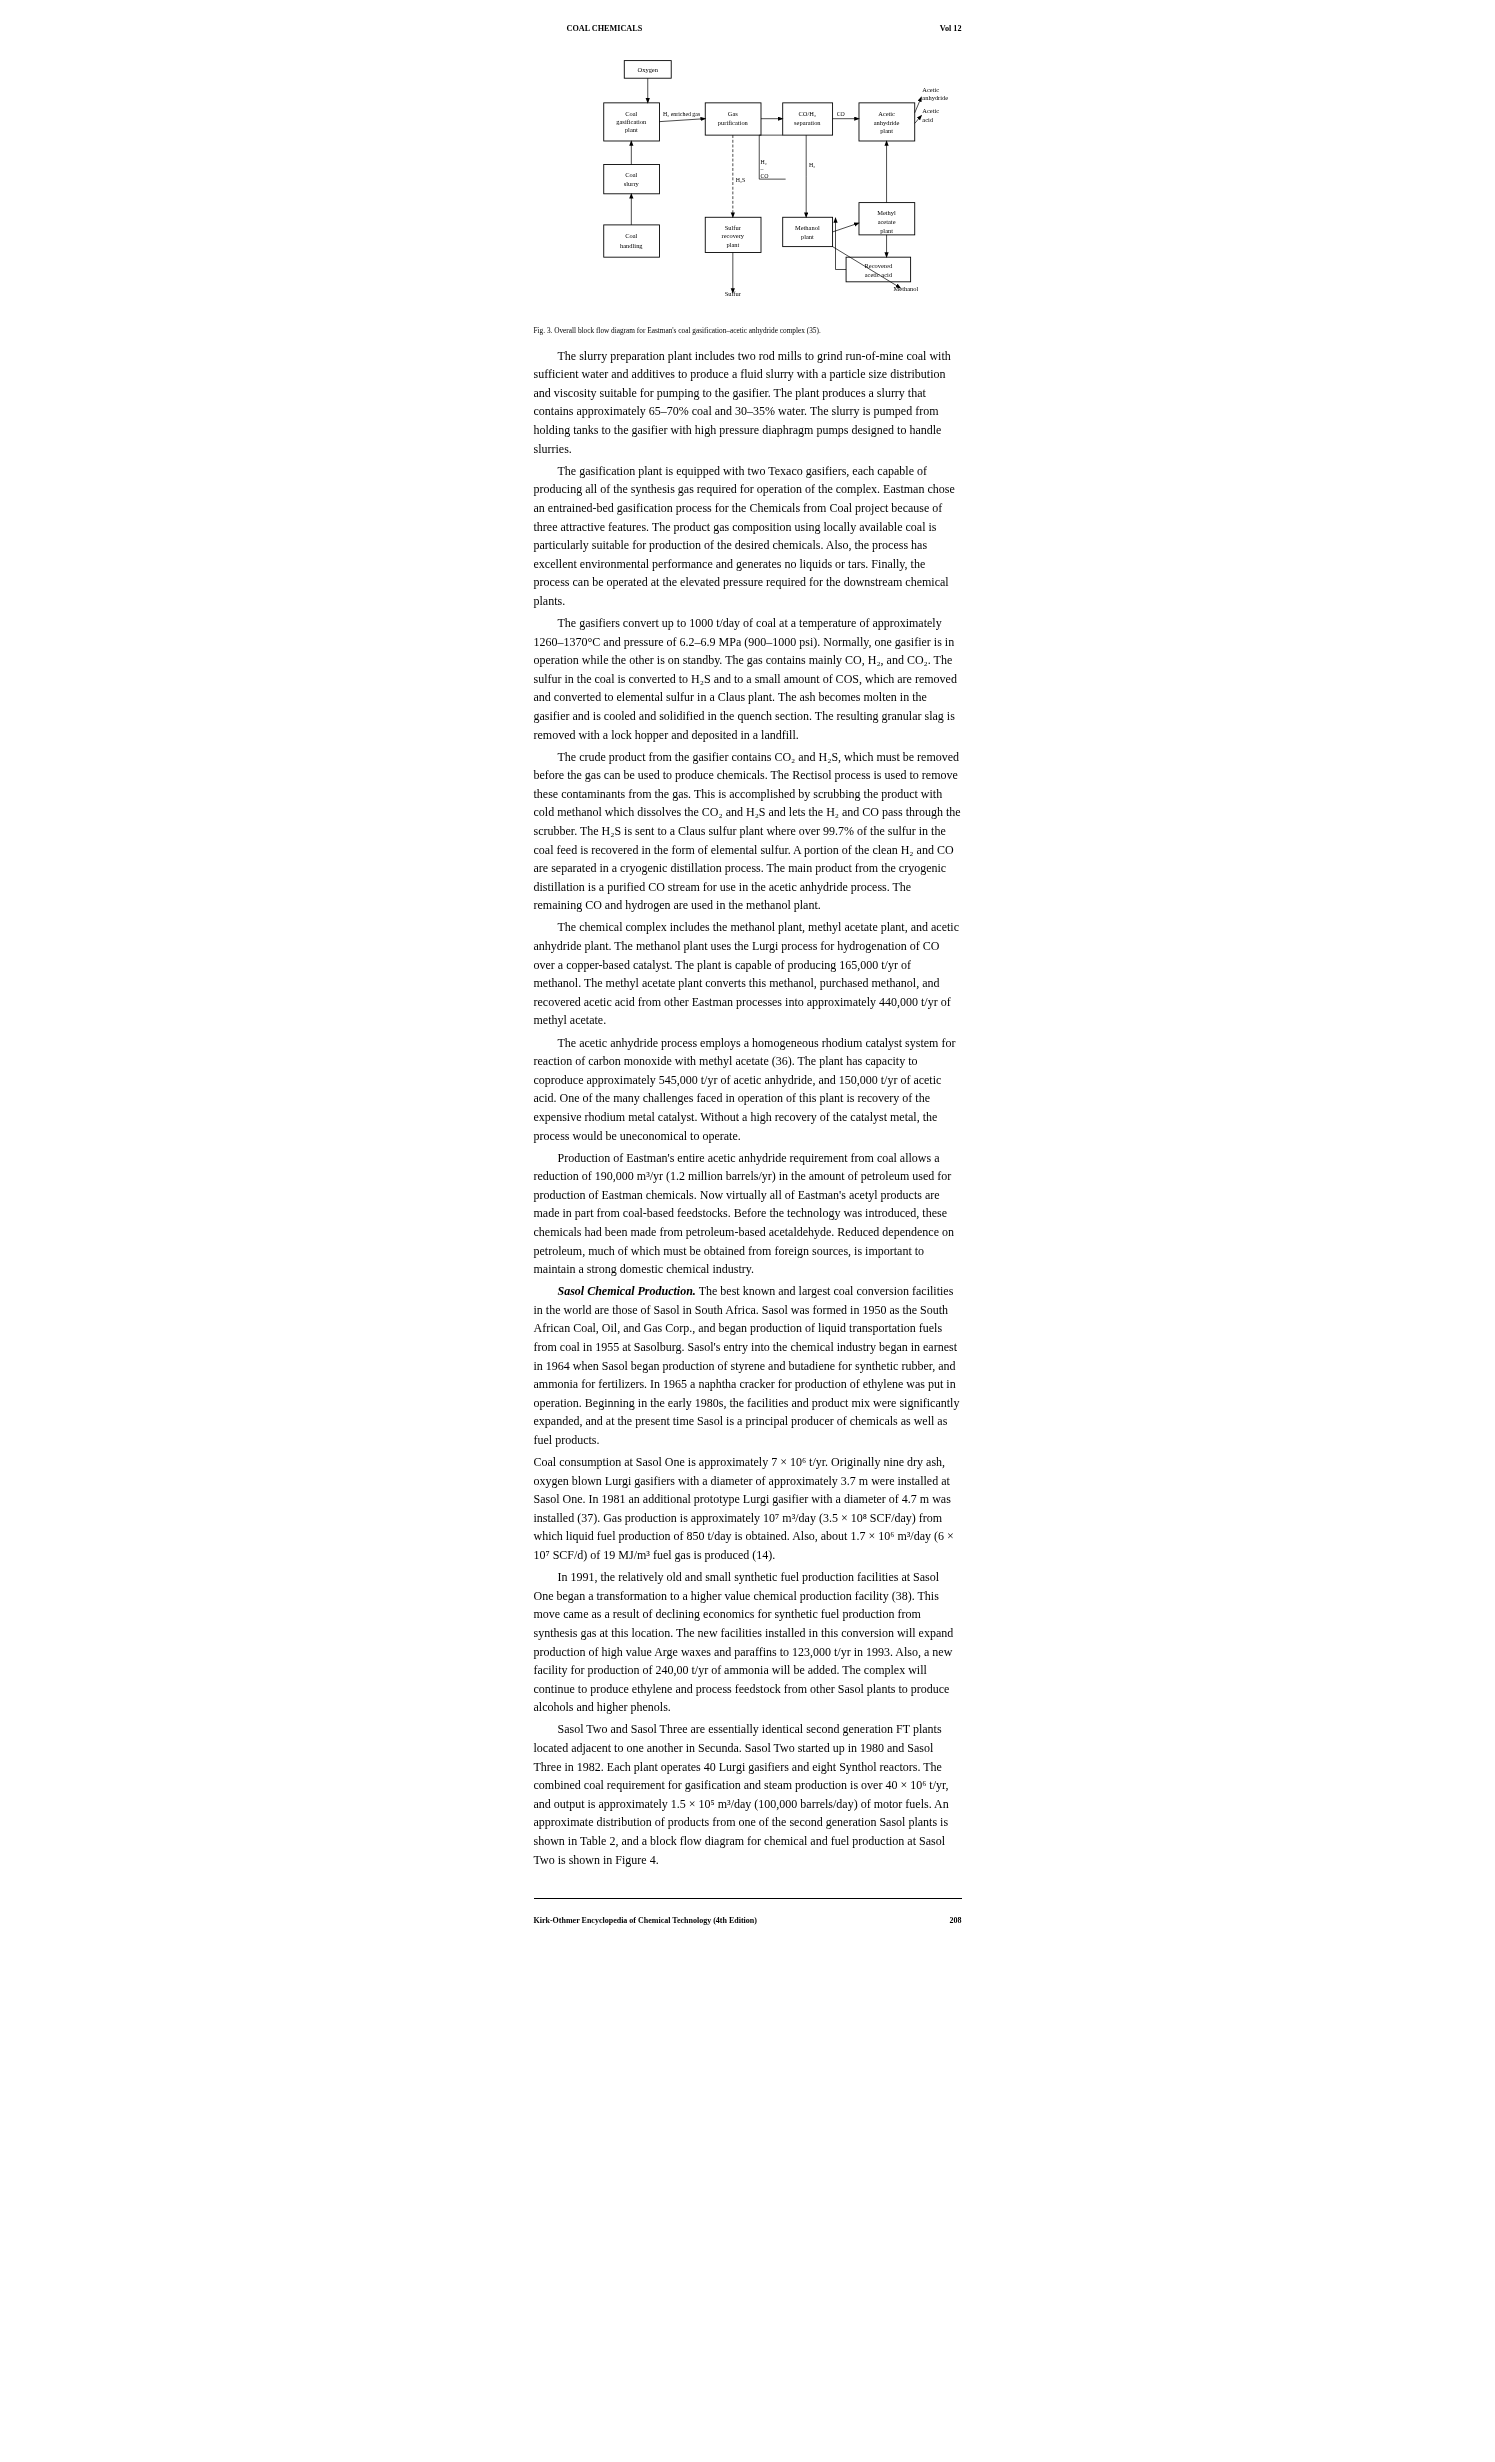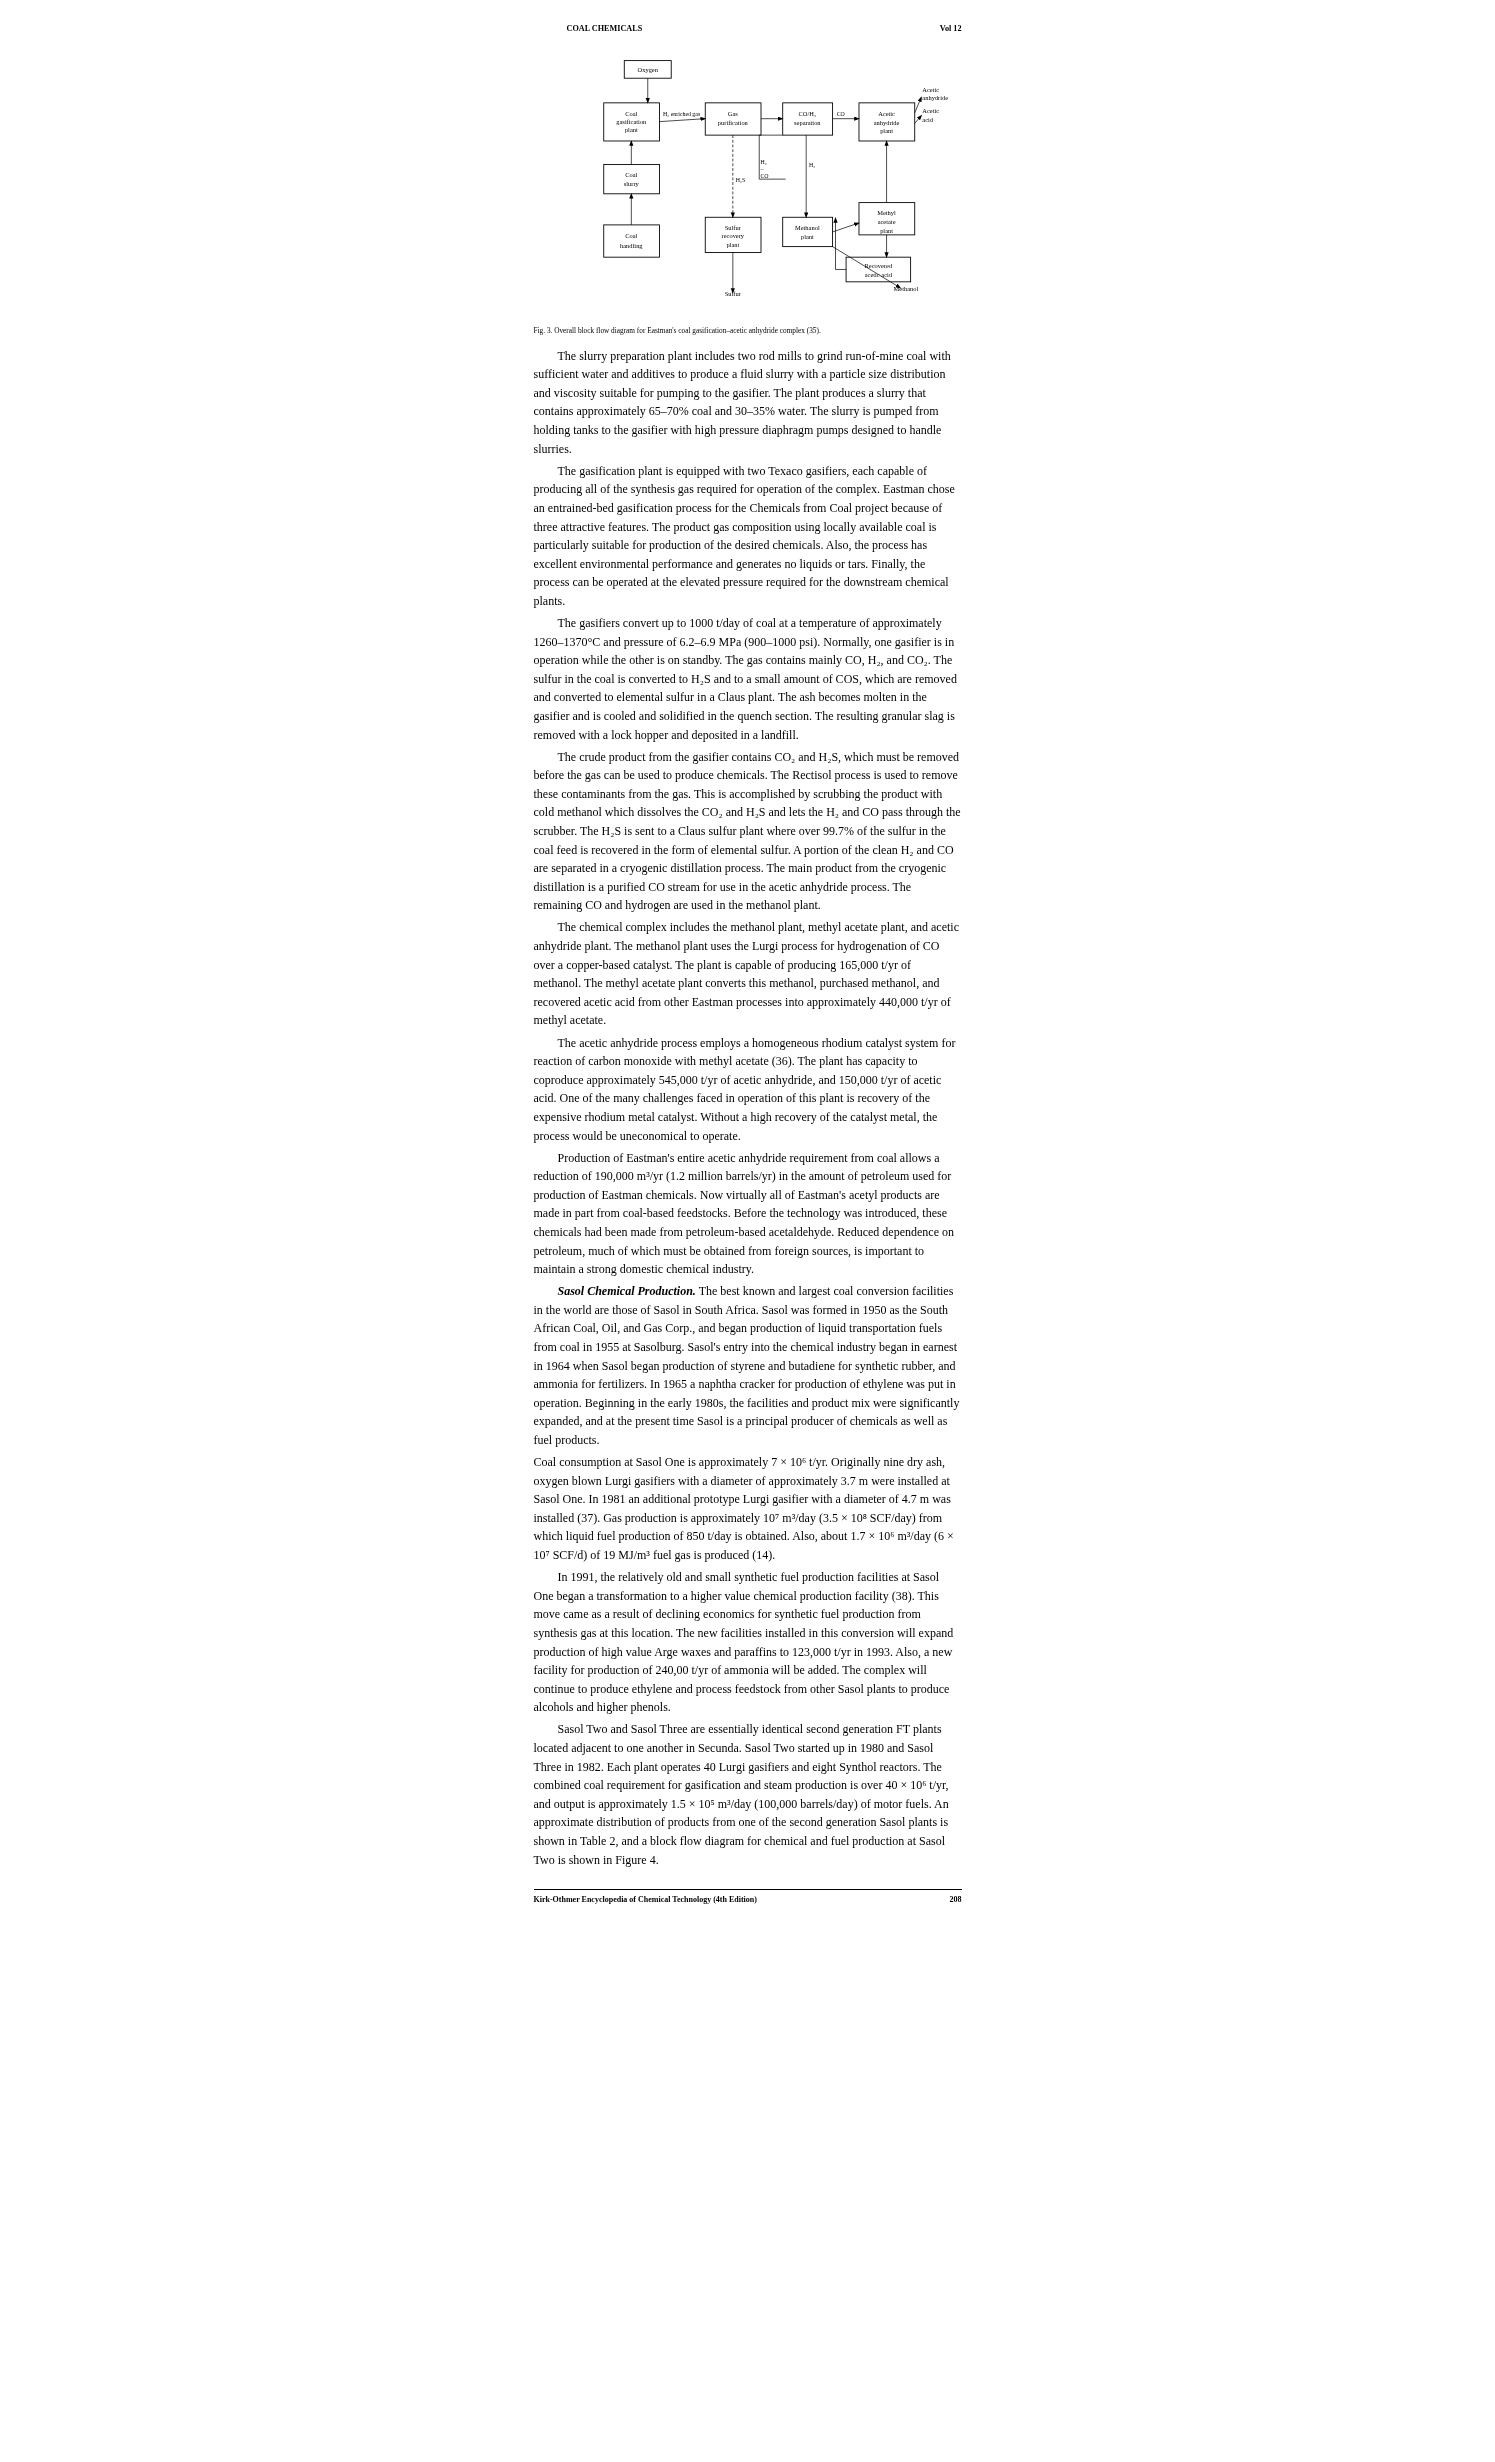--- a/index.html
+++ b/index.html
@@ -69,25 +69,25 @@
     }
     .body-text p.bold-start strong {
       font-weight: bold;
       font-style: italic;
     }
 
     
     .page-footer {
       display: flex;
       justify-content: space-between;
-      margin-top: 20px;
+      margin-top: 29px;
       font-weight: bold;
       font-size: 8px;
       border-top: 0.6px solid #000;
-      padding-top: 5px;
+      padding-top: 17px;
     }
   </style>
 </head>
 <body>
 
 <div class="page-header">
   <span class="header-left">COAL CHEMICALS</span>
   <span class="header-right">Vol 12</span>
 </div>
 

